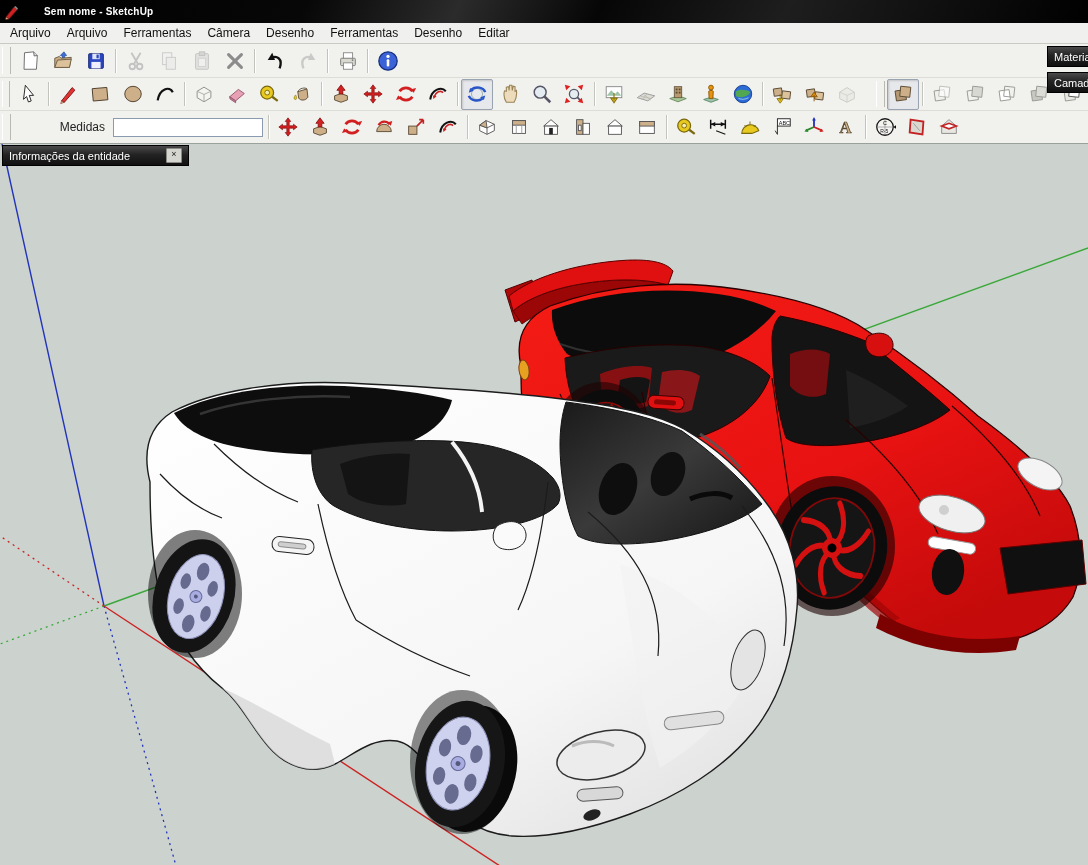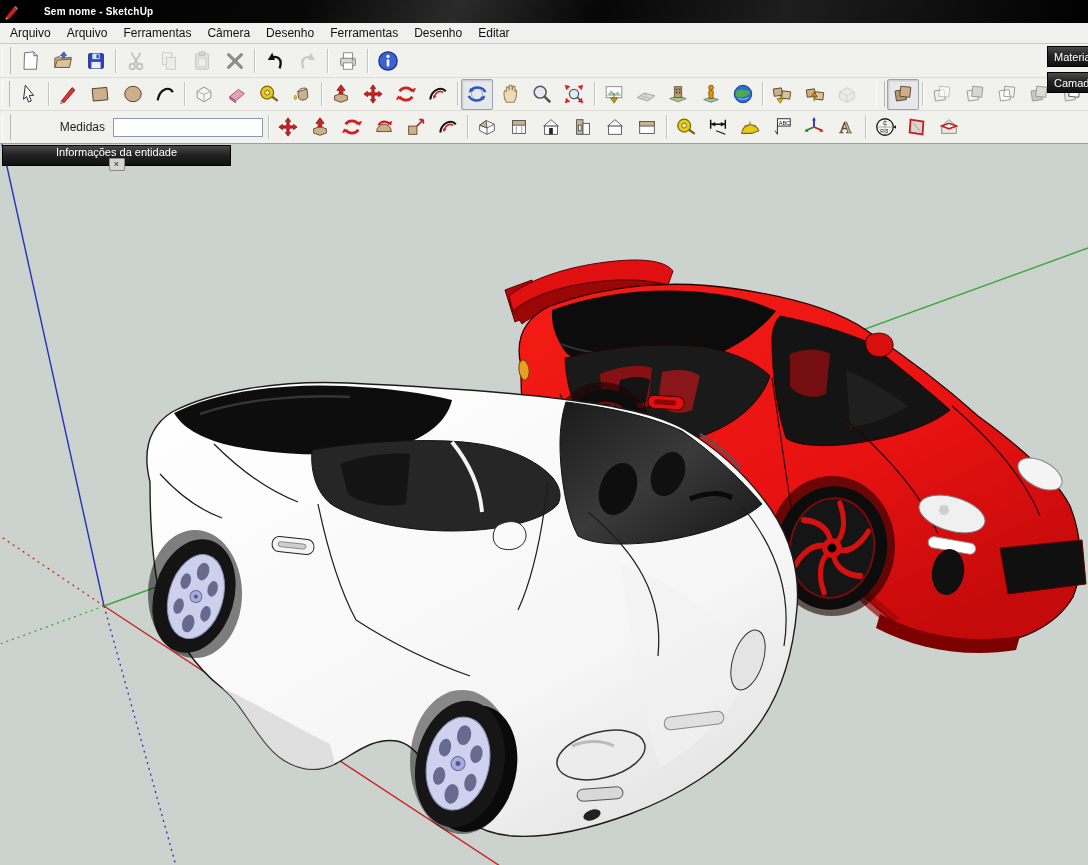--- a/index.html
+++ b/index.html
@@ -22,21 +22,21 @@
   .tb-btn svg{width:22px;height:22px;display:block;}
   .tb-btn.active{background:#e6e8ec;border:1px solid #9aa4b0;box-shadow:inset 1px 1px 2px rgba(0,0,0,.15);}
   .tb-btn.disabled{opacity:.45;}
   .tbspacer{width:12px;}
   .measures{display:flex;align-items:center;width:252px;flex:0 0 auto;}
   .measures label{font-size:12px;color:#222;width:92px;text-align:right;padding-right:8px;}
   .measures input{width:142px;height:17px;border:1px solid #8a9ab0;background:#fff;font-size:12px;padding:0 3px;}
   .viewport{position:absolute;left:0;top:143px;width:1088px;height:722px;background:#ccd3cf;border-top:1px solid #9aa09c;}
   .panel-bar{position:absolute;height:21px;background:linear-gradient(180deg,#4a4a4a,#232323 45%,#111);border:1px solid #000;
     color:#fff;font-size:11px;display:flex;align-items:center;padding:0 6px;box-sizing:border-box;}
-  .entity-info{left:2px;top:145px;width:229px;justify-content:space-between;z-index:6;flex-direction:column;}
+  .entity-info{left:2px;top:145px;width:187px;justify-content:space-between;z-index:6;}
   .entity-close{width:14px;height:13px;background:#d6d6d0;border:1px solid #8a8a84;color:#222;font-size:9px;line-height:11px;
     text-align:center;border-radius:1px;}
   .materials{left:1047px;top:46px;width:120px;z-index:8;}
   .layers{left:1047px;top:72px;width:120px;z-index:8;}
 </style>
 </head>
 <body>
 
 <div class="titlebar">
   <svg width="16" height="16" viewBox="0 0 16 16">

